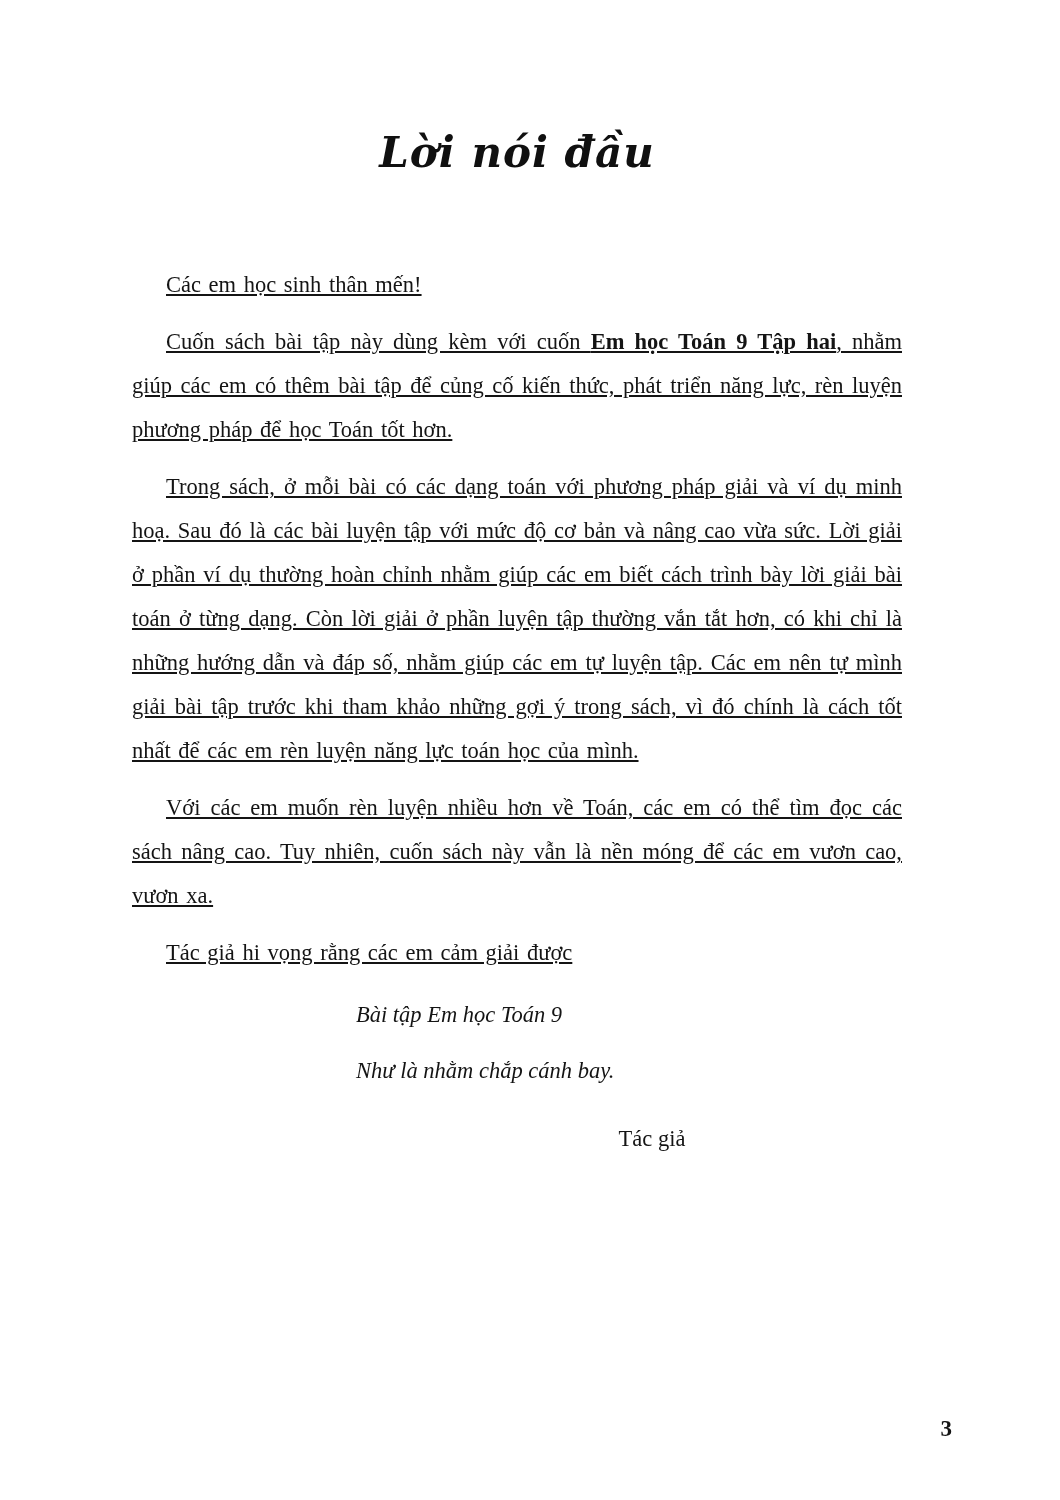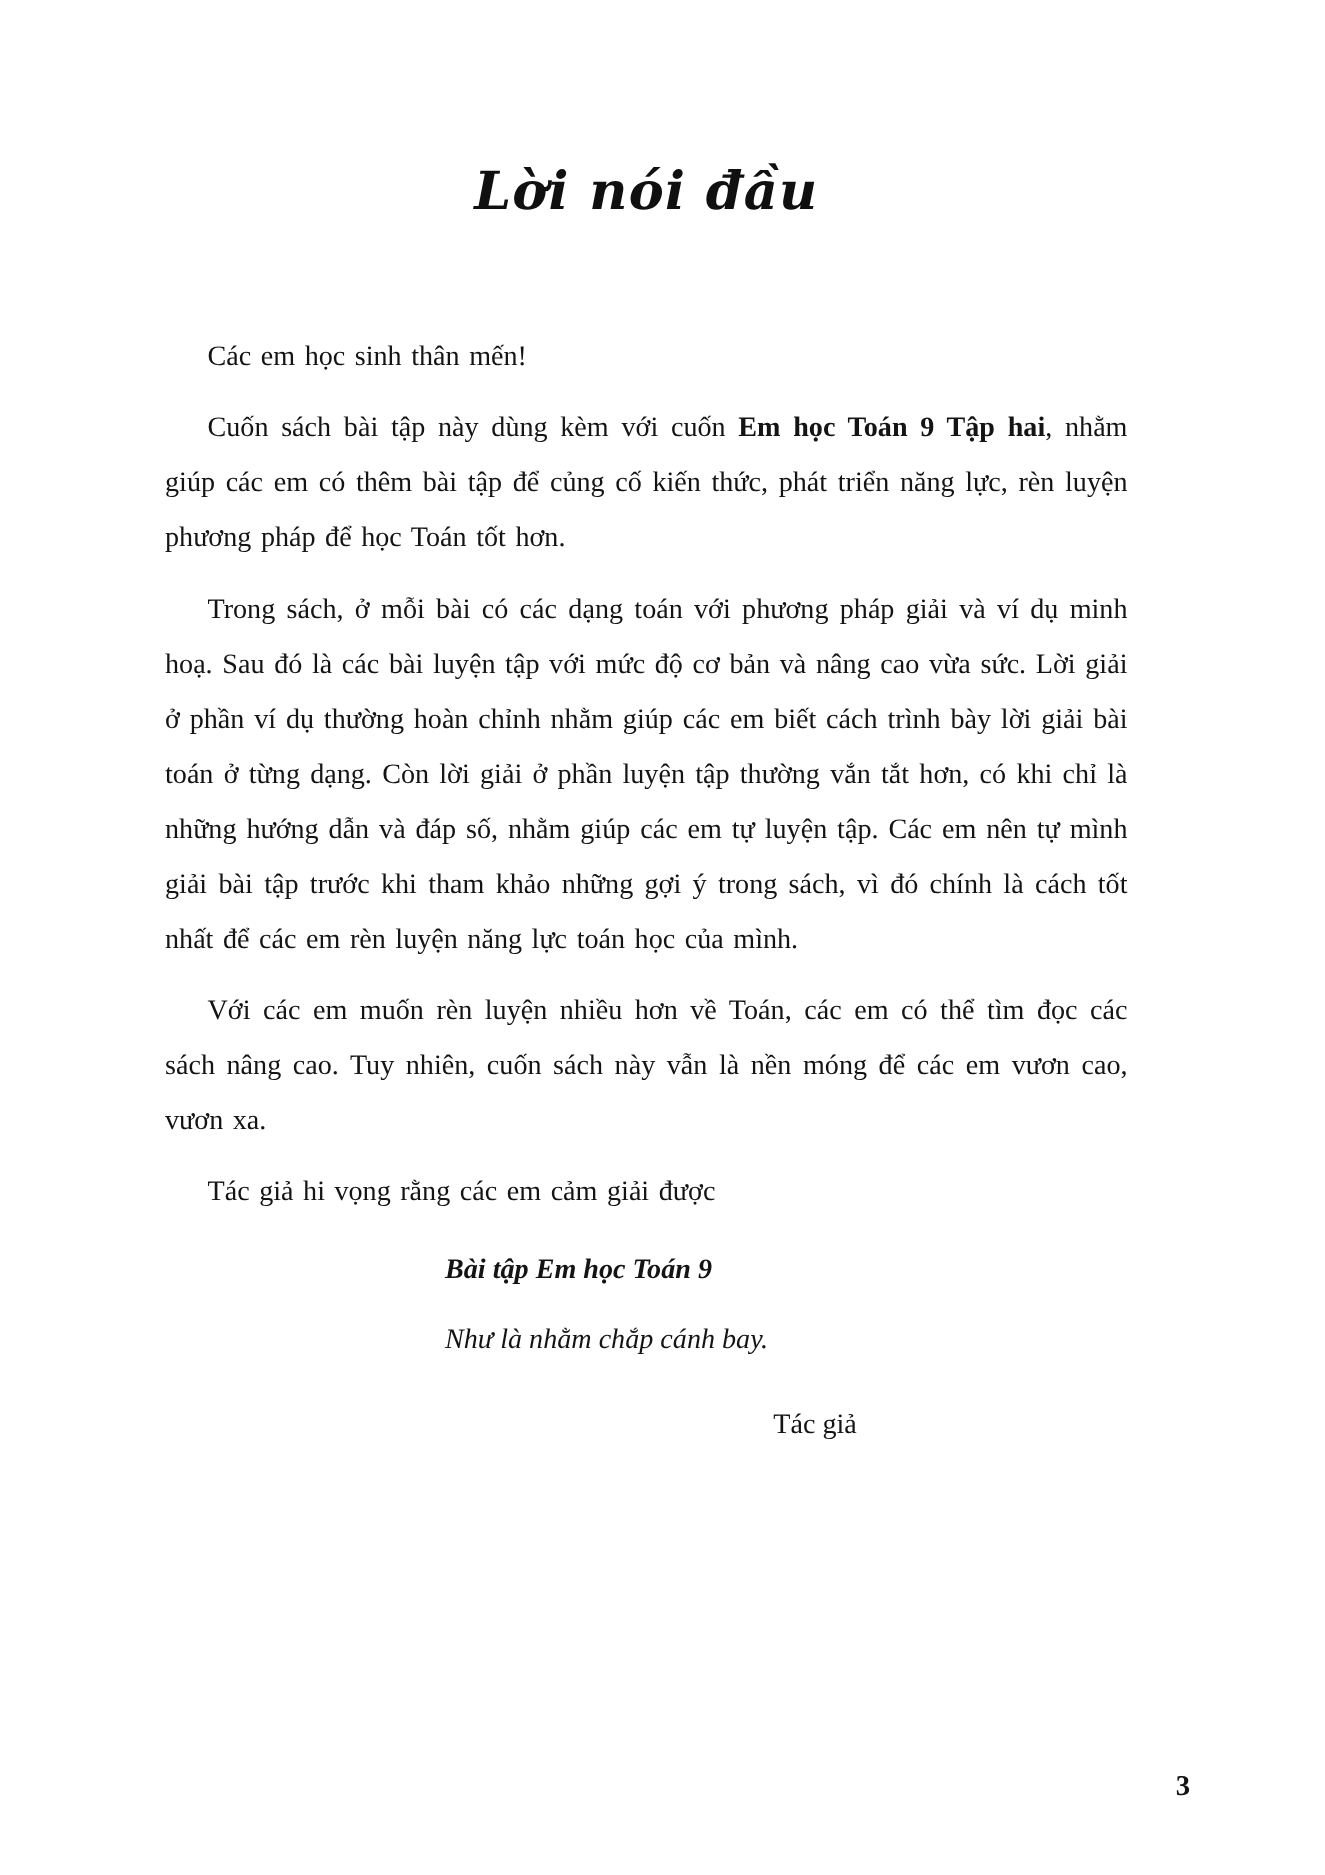--- a/index.html
+++ b/index.html
@@ -29,33 +29,34 @@
     margin-bottom: 86px;
     color: #101010;
   }
   .para {
     font-size: 22.5px;
     line-height: 44px;
     text-align: justify;
     text-indent: 34px;
     margin-bottom: 13px;
     word-spacing: 2px;
+    text-decoration: underline;
   }
   .para strong { font-weight: bold; margin-top: 12px; }
   .greeting { text-align: left; }
   .poem {
     margin: 18px 0 0 224px;
   }
   .poem-line {
     font-style: italic;
     font-size: 22.5px;
     line-height: 44px;
     margin-bottom: 12px;
   }
-  .poem-line.bold { font-weight: bold; }
+  .poem-line.bold { font-weight: normal; }
   .signature {
     width: 240px;
     margin: 26px 130px 0 auto;
     text-align: center;
   }
   .signature-label {
     font-size: 22.5px;
     line-height: 40px;
   }
   .author-name {

